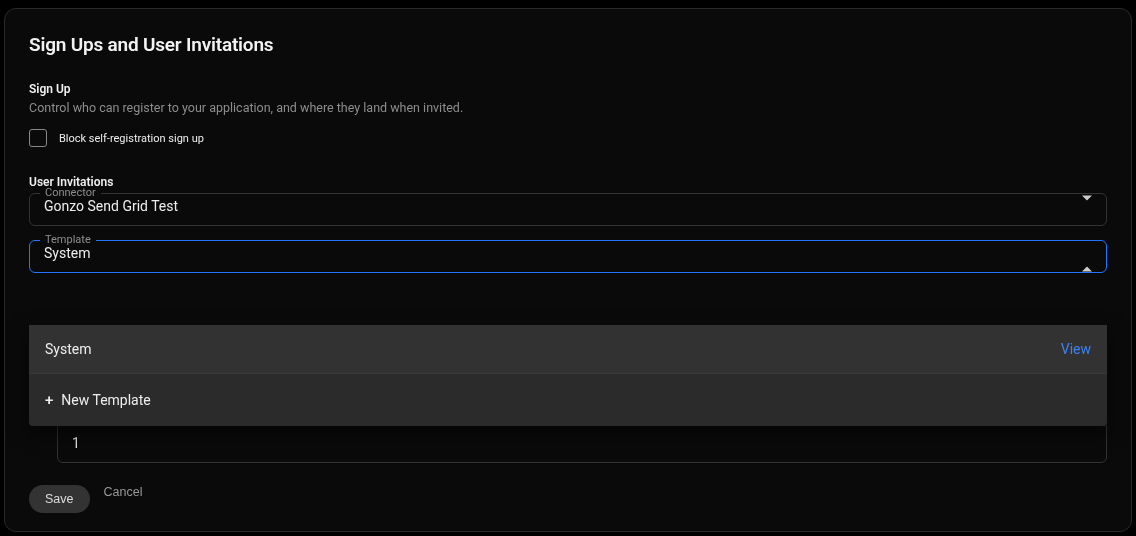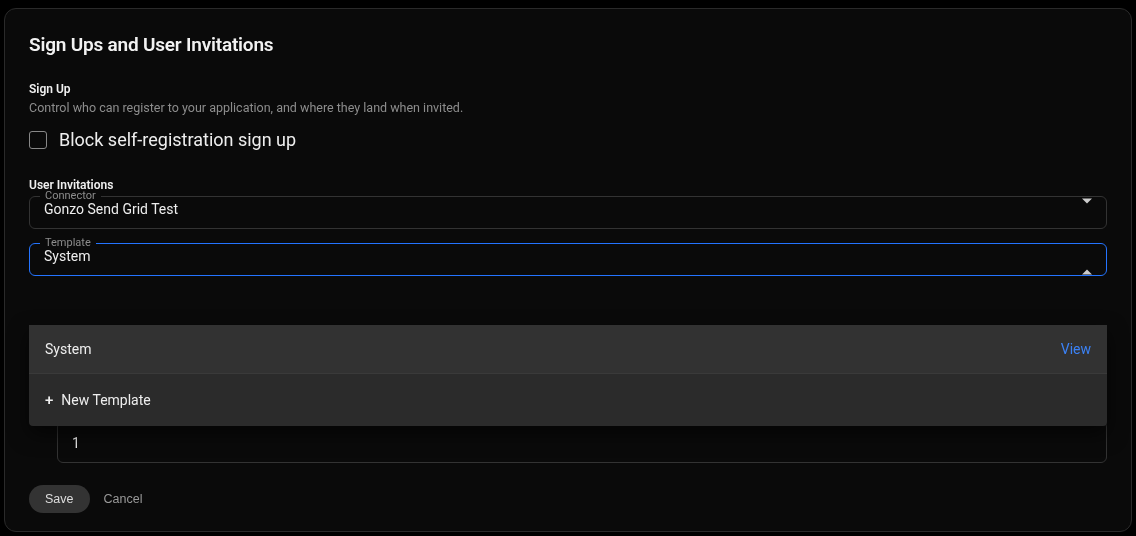--- a/index.html
+++ b/index.html
@@ -38,21 +38,21 @@
     margin-bottom: 28px;
   }
   .checkbox {
     width: 18px; height: 18px;
     border: 1.5px solid #888;
     border-radius: 3px;
     background: transparent;
     cursor: pointer;
   }
   .checkbox-label {
-    font-size: 18px;
+    font-size: 11px;
     color: #eee;
   }
   .field-wrap {
     position: relative;
     border: 1px solid #333;
     border-radius: 6px;
     padding: 2px 14px 10px 14px;
     margin-bottom: 14px;
     background: #0a0a0a;
   }
@@ -151,21 +151,21 @@
   }
   .exp-value {
     font-size: 14px; color:#eee;
   }
 
   .footer {
     position: absolute;
     left: 24px;
     bottom: 18px;
     display: flex;
-    align-items: center;
+    align-items: flex-start;
     gap: 14px;
   }
   .btn-save {
     background: #333;
     color: #ddd;
     border: none;
     border-radius: 16px;
     padding: 7px 16px;
     font-size: 12.5px;
     cursor: pointer;

